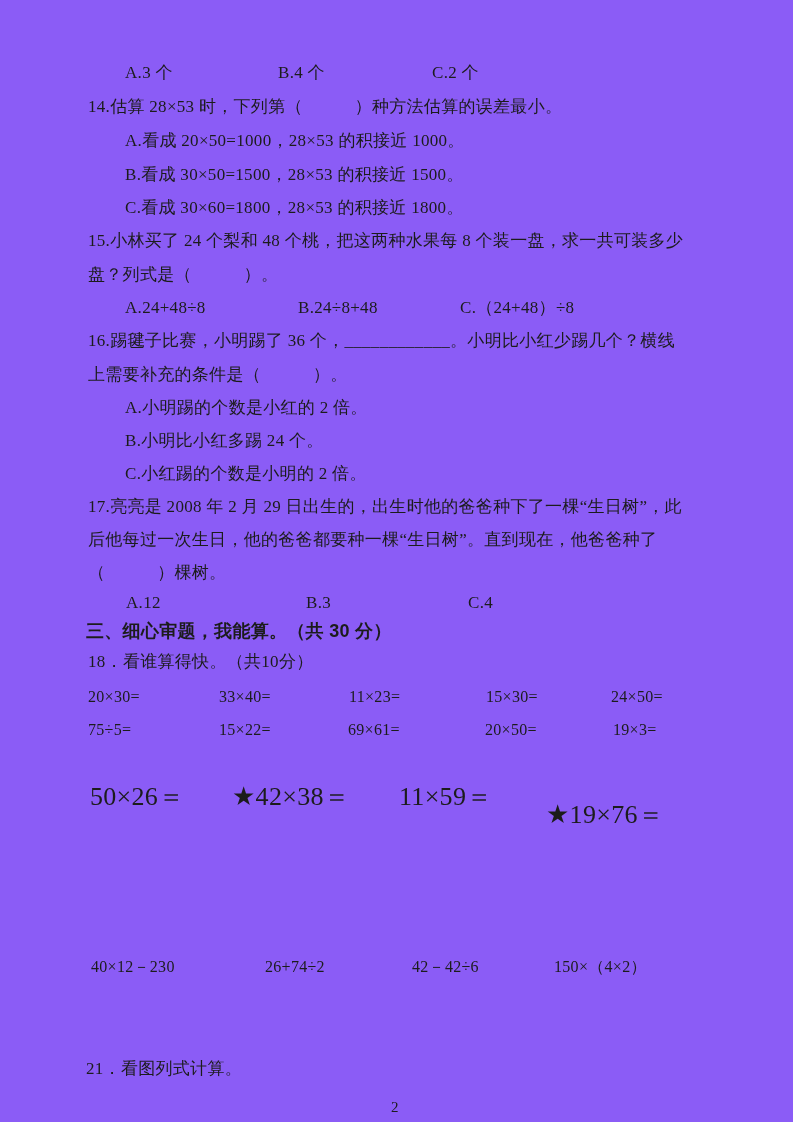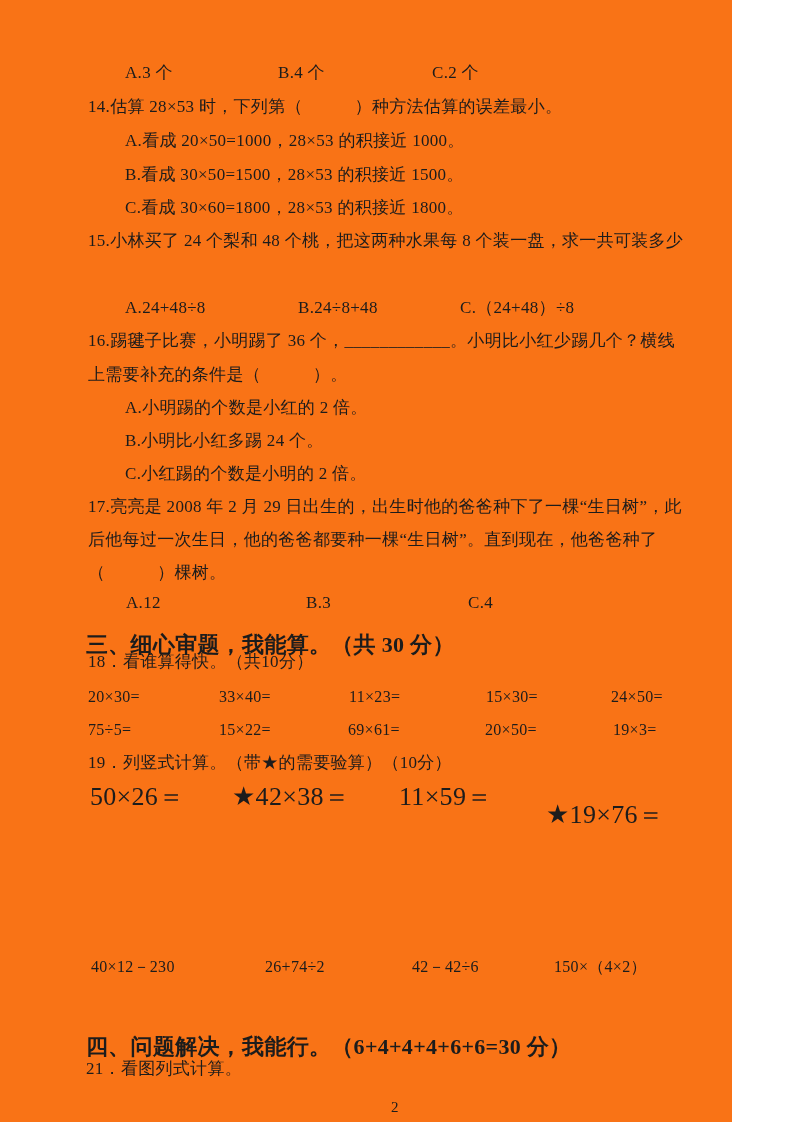--- a/index.html
+++ b/index.html
@@ -1,56 +1,56 @@
 <!DOCTYPE html>
 <html><head>
 <meta charset="utf-8">
 <style>
   html, body { margin: 0; padding: 0; background: #ffffff; }
   .page {
     position: relative;
-    width: 732px;
+    width: 793px;
     height: 1122px;
-    background: #f97316;
+    background: #8b5cf6;
     overflow: hidden;
     font-family: "Liberation Serif", "DejaVu Serif", serif;
     color: #1c1c1c;
   }
   .t {
     position: absolute;
     white-space: nowrap;
     font-size: 17px;
     line-height: 22px;
     letter-spacing: 0.3px;
   }
   .bold {
-    font-family: Liberation Serif, serif;
+    font-family: Liberation Sans, sans-serif;
     font-weight: 700;
-    font-size: 22px;
-    margin-top: 14px;
+    font-size: 18px;
   }
   .calc { font-size: 16px; }
   .big  { font-size: 26px; }
   .pagenum { font-size: 15px; }
 </style>
 </head>
 <body>
 
 <div class="page">
 
   <span class="t" style="left:125px; top:62px">A.3 个</span>
   <span class="t" style="left:278px; top:62px">B.4 个</span>
   <span class="t" style="left:432px; top:62px">C.2 个</span>
 
   <span class="t" style="left:88px;  top:96px">14.估算 28×53 时，下列第（　　　）种方法估算的误差最小。</span>
   <span class="t" style="left:125px; top:130px">A.看成 20×50=1000，28×53 的积接近 1000。</span>
   <span class="t" style="left:125px; top:164px">B.看成 30×50=1500，28×53 的积接近 1500。</span>
   <span class="t" style="left:125px; top:197px">C.看成 30×60=1800，28×53 的积接近 1800。</span>
 
   <span class="t" style="left:88px;  top:230px">15.小林买了 24 个梨和 48 个桃，把这两种水果每 8 个装一盘，求一共可装多少</span>
+  <span class="t" style="left:88px;  top:264px">盘？列式是（　　　）。</span>
   <span class="t" style="left:125px; top:297px">A.24+48÷8</span>
   <span class="t" style="left:298px; top:297px">B.24÷8+48</span>
   <span class="t" style="left:460px; top:297px">C.（24+48）÷8</span>
 
   <span class="t" style="left:88px;  top:330px">16.踢毽子比赛，小明踢了 36 个，____________。小明比小红少踢几个？横线</span>
   <span class="t" style="left:88px;  top:364px">上需要补充的条件是（　　　）。</span>
   <span class="t" style="left:125px; top:397px">A.小明踢的个数是小红的 2 倍。</span>
   <span class="t" style="left:125px; top:430px">B.小明比小红多踢 24 个。</span>
   <span class="t" style="left:125px; top:463px">C.小红踢的个数是小明的 2 倍。</span>
 
@@ -68,30 +68,28 @@
   <span class="t calc" style="left:219px; top:686px">33×40=</span>
   <span class="t calc" style="left:349px; top:686px">11×23=</span>
   <span class="t calc" style="left:486px; top:686px">15×30=</span>
   <span class="t calc" style="left:611px; top:686px">24×50=</span>
   <span class="t calc" style="left:88px;  top:719px">75÷5=</span>
   <span class="t calc" style="left:219px; top:719px">15×22=</span>
   <span class="t calc" style="left:348px; top:719px">69×61=</span>
   <span class="t calc" style="left:485px; top:719px">20×50=</span>
   <span class="t calc" style="left:613px; top:719px">19×3=</span>
 
-  <span class="t" style="left:88px; top:752px">19．列竖式计算。（带★的需要验算）（10分）</span>
   <span class="t big" style="left:90px;  top:786px">50×26＝</span>
   <span class="t big" style="left:232px; top:786px">★42×38＝</span>
   <span class="t big" style="left:399px; top:786px">11×59＝</span>
   <span class="t big" style="left:546px; top:804px">★19×76＝</span>
 
   <span class="t calc" style="left:91px;  top:956px">40×12－230</span>
   <span class="t calc" style="left:265px; top:956px">26+74÷2</span>
   <span class="t calc" style="left:412px; top:956px">42－42÷6</span>
   <span class="t calc" style="left:554px; top:956px">150×（4×2）</span>
 
-  <span class="t bold" style="left:86px; top:1022px">四、问题解决，我能行。（6+4+4+4+6+6=30 分）</span>
 
   <span class="t" style="left:86px; top:1058px">21．看图列式计算。</span>
 
   <span class="t pagenum" style="left:391px; top:1096px">2</span>
 
 </div>
 
 </body></html>

